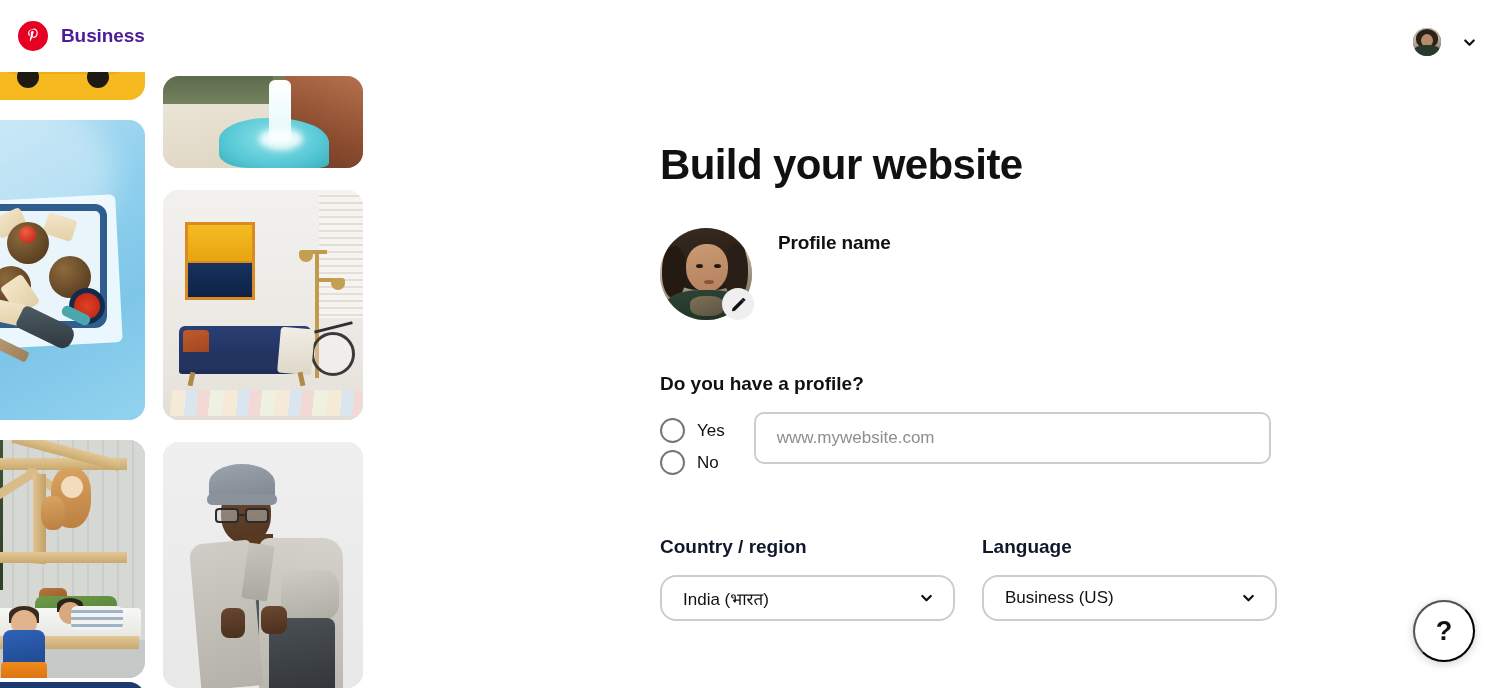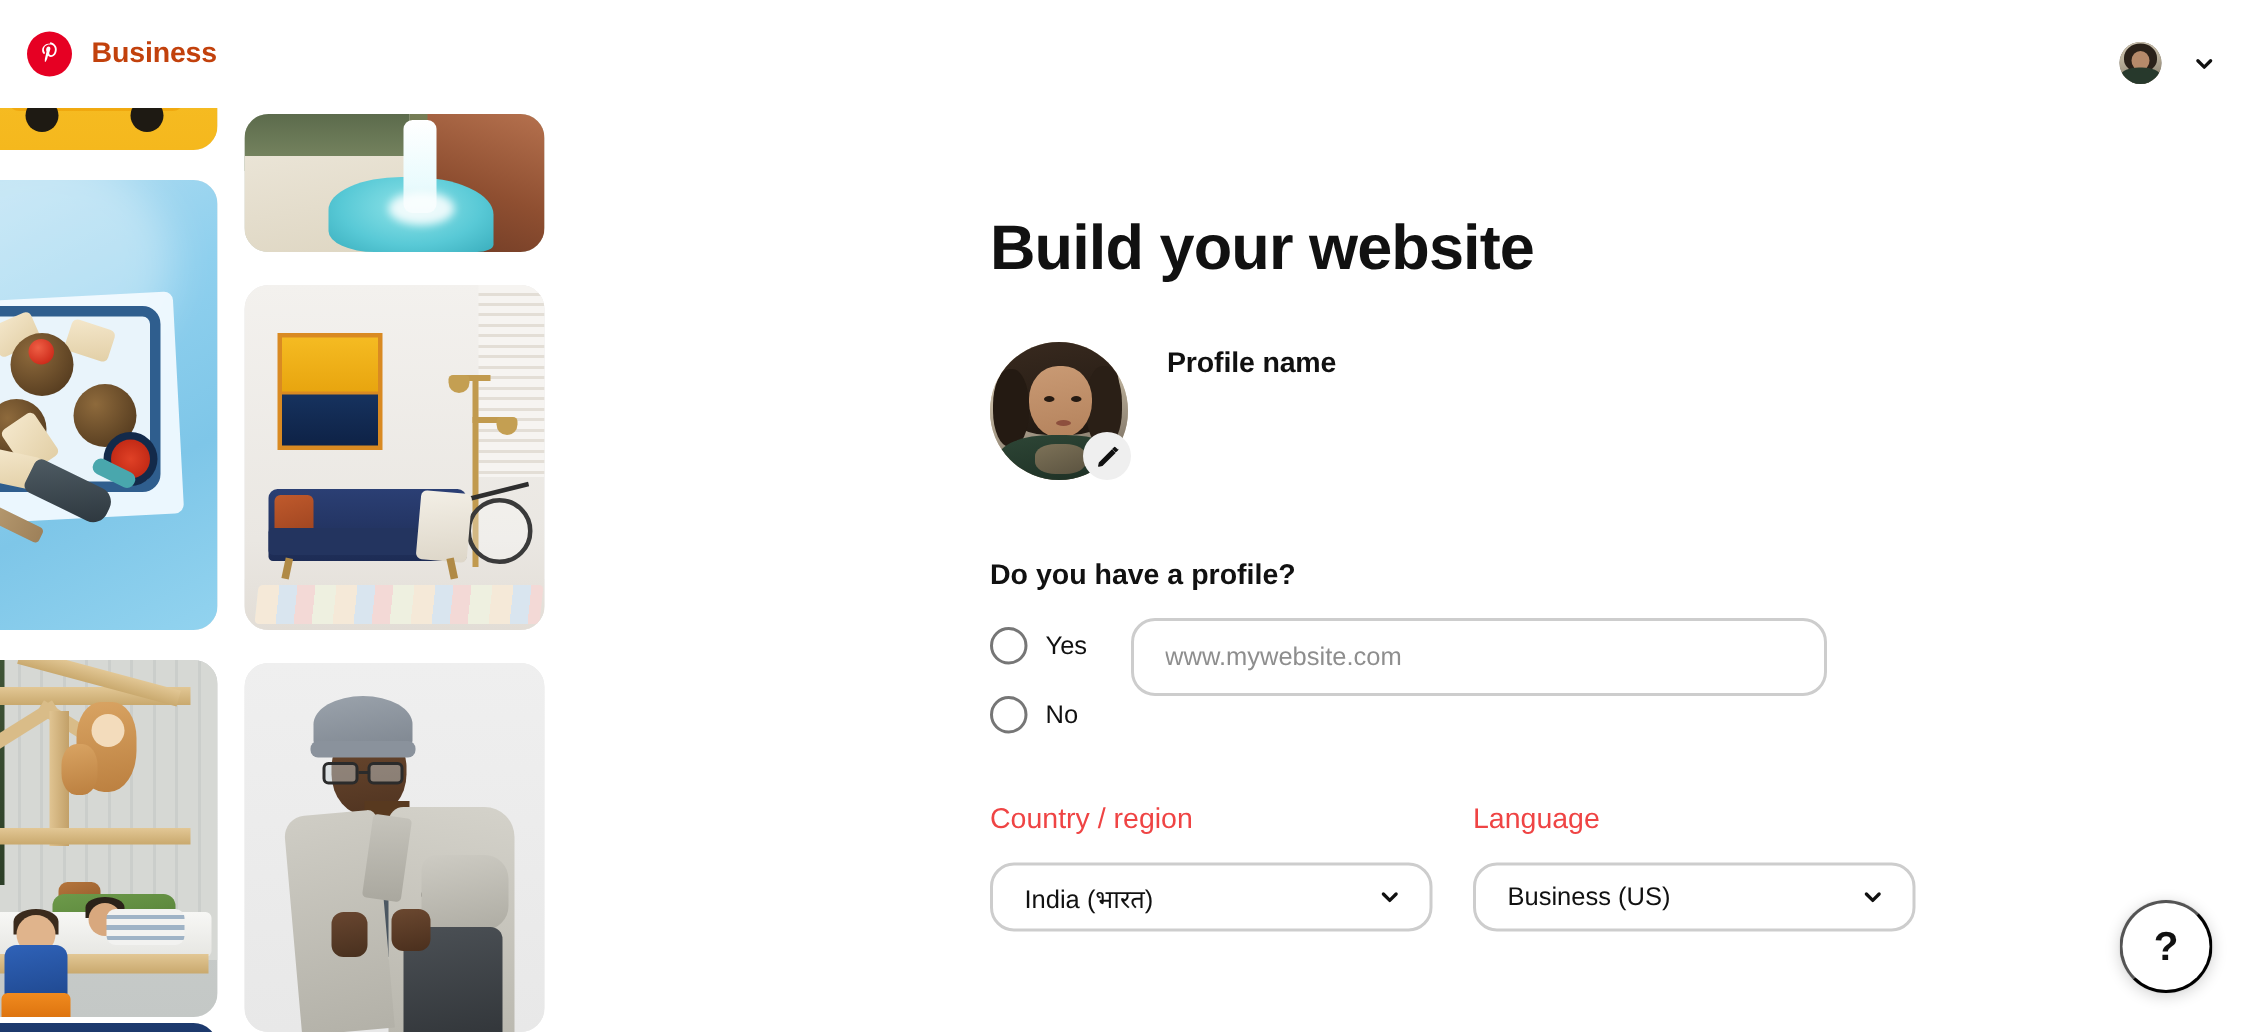--- a/index.html
+++ b/index.html
@@ -35,21 +35,21 @@
     width: 30px; height: 30px;
     border-radius: 50%;
     background: #e60023;
     display: flex; align-items: center; justify-content: center;
     flex: none;
   }
   #pinterest-logo svg { display: block; }
   #brand-label {
     font-size: 19px;
     font-weight: 700;
-    color: #c2410c;
+    color: #4c1d95;
     letter-spacing: -0.1px;
   }
 
   #header-account {
     position: absolute;
     right: 22px;
     top: 28px;
     display: flex;
     align-items: center;
     gap: 19px;
@@ -308,48 +308,48 @@
 
   
   #website-section { position: absolute; left: 0; top: 373px; }
   #website-heading { font-size: 19px; font-weight: 700; color: #111111; }
   #website-body {
     margin-top: 17px;
     display: flex;
     align-items: flex-start;
     gap: 29px;
   }
-  #radio-group { display: flex; flex-direction: column; gap: 21px; padding-top: 6px; }
+  #radio-group { display: flex; flex-direction: column; gap: 7px; padding-top: 6px; }
   .radio-row {
     display: flex;
     align-items: center;
     gap: 12px;
     cursor: pointer;
   }
   .radio-mark {
     width: 25px; height: 25px;
     border-radius: 50%;
     border: 2px solid #767676;
     background: #ffffff;
     flex: none;
     position: relative;
   }
   .radio-label { font-size: 17px; color: #111111; }
-  #website-input { width: 464px; height: 52px; }
+  #website-input { width: 517px; height: 52px; border-radius: 10px; }
 
   
   #selects-row {
     position: absolute;
     left: 0;
     top: 536px;
     display: flex;
     gap: 27px;
   }
   .select-block { display: flex; flex-direction: column; }
-  .select-label { font-size: 19px; font-weight: 400; color: #ef4444; margin-bottom: 17px; }
+  .select-label { font-size: 19px; font-weight: 700; color: #0f172a; margin-bottom: 17px; }
   .select-control {
     position: relative;
     border: 2px solid #cdcdcd;
     border-radius: 16px;
     background: #ffffff;
     height: 46px;
     display: flex;
     align-items: center;
     padding: 0 21px;
     cursor: pointer;

